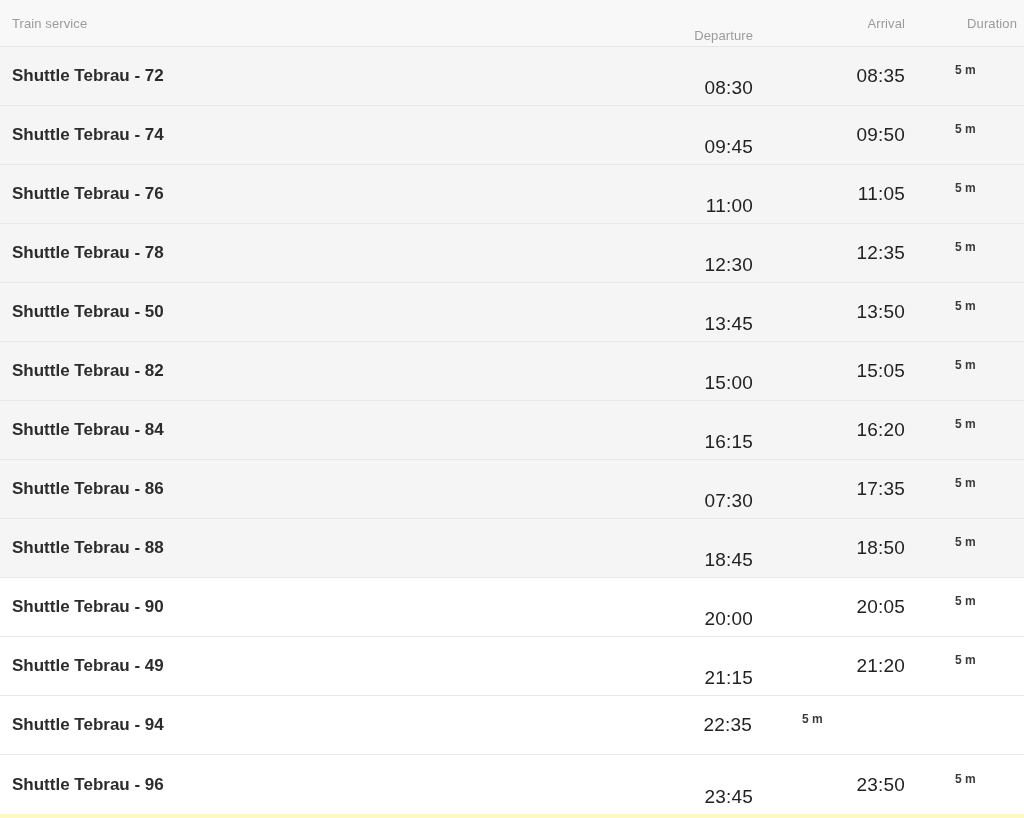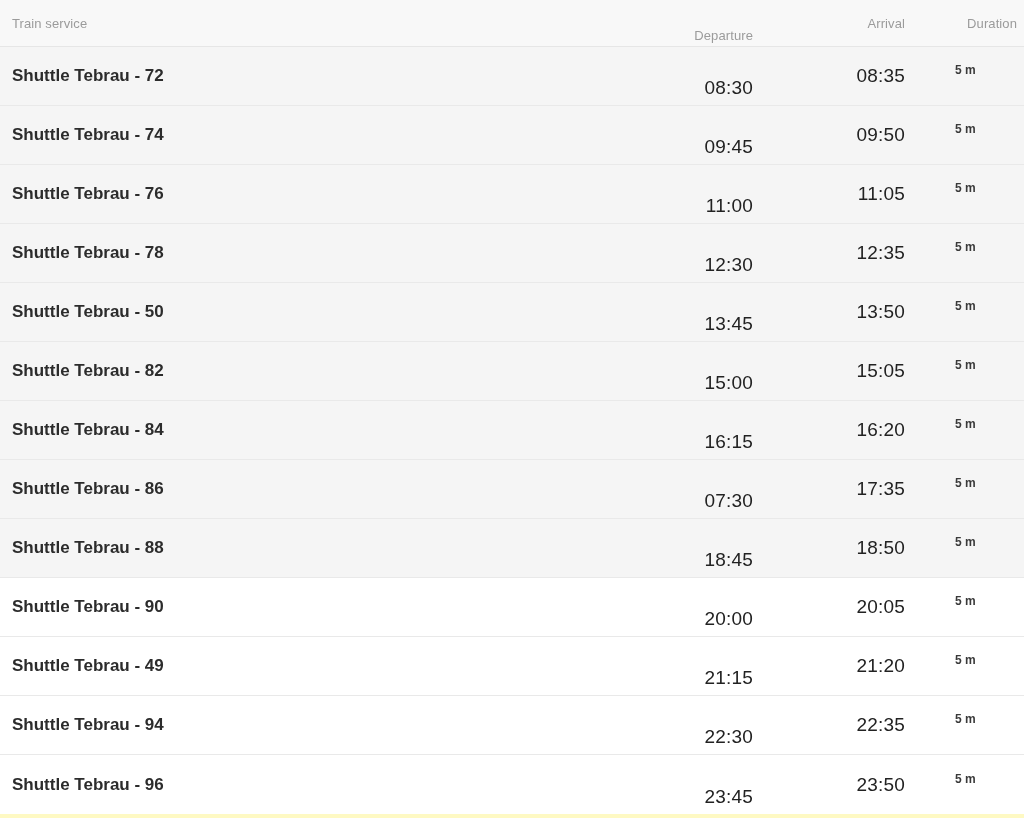--- a/index.html
+++ b/index.html
@@ -195,21 +195,20 @@
         <div class="c-duration"><span class="duration-value">5 m</span></div>
       </div>
       <div class="trow">
         <div class="c-service"><span class="service-name">Shuttle Tebrau - 49</span></div>
         <div class="c-departure"><span class="time-value">21:15</span></div>
         <div class="c-arrival"><span class="time-value">21:20</span></div>
         <div class="c-duration"><span class="duration-value">5 m</span></div>
       </div>
       <div class="trow">
         <div class="c-service"><span class="service-name">Shuttle Tebrau - 94</span></div>
-        <div class="c-departure"><span class="time-value">22:30</span></div>
         <div class="c-arrival"><span class="time-value">22:35</span></div>
         <div class="c-duration"><span class="duration-value">5 m</span></div>
       </div>
       <div class="trow last">
         <div class="c-service"><span class="service-name">Shuttle Tebrau - 96</span></div>
         <div class="c-departure"><span class="time-value">23:45</span></div>
         <div class="c-arrival"><span class="time-value">23:50</span></div>
         <div class="c-duration"><span class="duration-value">5 m</span></div>
       </div>
     </div>

